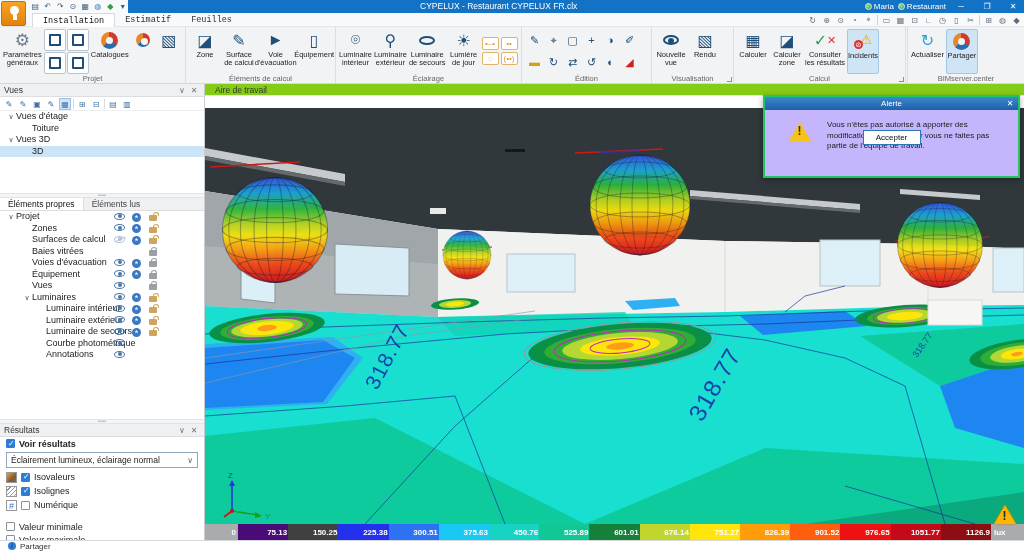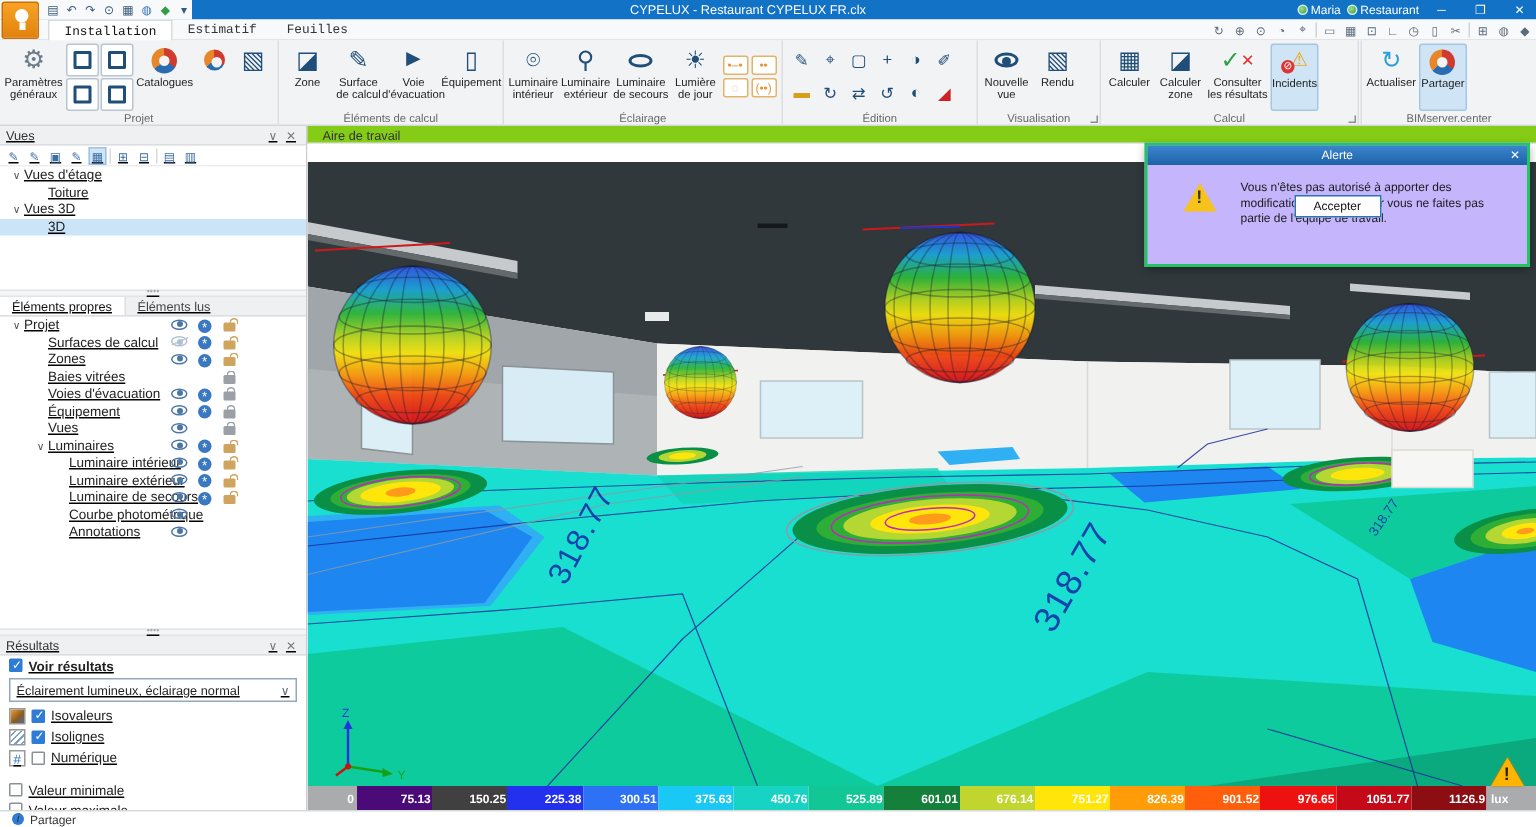--- a/index.html
+++ b/index.html
@@ -44,21 +44,21 @@
   .mini{width:17px;height:13px;border:1px solid #e0b56a;border-radius:2px;color:#e8963c;font-size:8px;line-height:11px;text-align:center;cursor:pointer;background:#fff;}
   .edgrid{display:grid;grid-template-columns:repeat(6,19px);grid-template-rows:22px 22px;gap:0;}
   .edi{display:flex;align-items:center;justify-content:center;font-size:11px;color:#1f4e79;cursor:pointer;}
   .edi.yel{color:#d4a017;} .edi.red{color:#c22;}
   .eyeic{width:16px;height:10px;border:2px solid #1f4e79;border-radius:50%;position:relative;}
   .eyeic::after{content:"";position:absolute;left:3px;top:1px;width:6px;height:6px;background:#1f4e79;border-radius:50%;}
   .warnic{position:relative;width:18px;height:16px;}
   .warnic .w1{position:absolute;right:0;top:0;font-size:13px;color:#f0a500;line-height:14px;}
   .warnic .w2{position:absolute;left:0;bottom:0;width:9px;height:9px;border-radius:50%;background:#d33;color:#fff;font-size:7px;line-height:9px;text-align:center;}
   
-  #sidebar{position:absolute;left:0;top:84px;width:205px;height:456px;background:#fff;border-right:1px solid #c9ccd0;text-decoration:underline;}
+  #sidebar{position:absolute;left:0;top:84px;width:205px;height:456px;background:#fff;border-right:1px solid #c9ccd0;}
   .phead{height:13px;background:#eef0f2;border-bottom:1px solid #dcdee1;display:flex;align-items:center;padding:0 4px;font-size:8.5px;color:#333;}
   .phead .sp{flex:1;}
   .phbtn{width:12px;text-align:center;color:#777;font-size:8px;cursor:pointer;}
   #vuestb{height:14px;display:flex;align-items:center;gap:2px;padding:0 3px;border-bottom:1px solid #eceef0;}
   .vti{width:12px;height:12px;border:1px solid transparent;font-size:8px;color:#3a6ea5;text-align:center;line-height:11px;cursor:pointer;}
   .vti.sel{background:#cfe4f5;border-color:#9cc3e5;}
   .vtsep{width:1px;height:10px;background:#d8dadd;}
   .trow{position:relative;height:11.5px;line-height:11.5px;font-size:9px;color:#222;cursor:pointer;white-space:nowrap;}
   .trow .caret{display:inline-block;width:10px;text-align:center;font-size:7px;color:#555;}
   .trow.lvl0{padding-left:6px;} .trow.lvl1{padding-left:22px;} .trow.lvl2{padding-left:36px;}
@@ -397,29 +397,29 @@
   <div id="eltree" style="height:208px">
 
       <div class="trow lvl0">
         <span class="caret">∨</span><span>Projet</span>
         <span class="rowic eye"></span>
         <span class="rowic gear"></span>
         <span class="rowic lock open"></span>
       </div>
 
       <div class="trow lvl1">
+        <span class="caret"></span><span>Zones</span>
+        <span class="rowic eye"></span>
+        <span class="rowic gear"></span>
+        <span class="rowic lock open"></span>
+      </div>
+
+      <div class="trow lvl1">
         <span class="caret"></span><span>Surfaces de calcul</span>
         <span class="rowic eye off"></span>
-        <span class="rowic gear"></span>
-        <span class="rowic lock open"></span>
-      </div>
-
-      <div class="trow lvl1">
-        <span class="caret"></span><span>Zones</span>
-        <span class="rowic eye"></span>
         <span class="rowic gear"></span>
         <span class="rowic lock open"></span>
       </div>
 
       <div class="trow lvl1">
         <span class="caret"></span><span>Baies vitrées</span>
         
         
         <span class="rowic lock closed"></span>
       </div>

